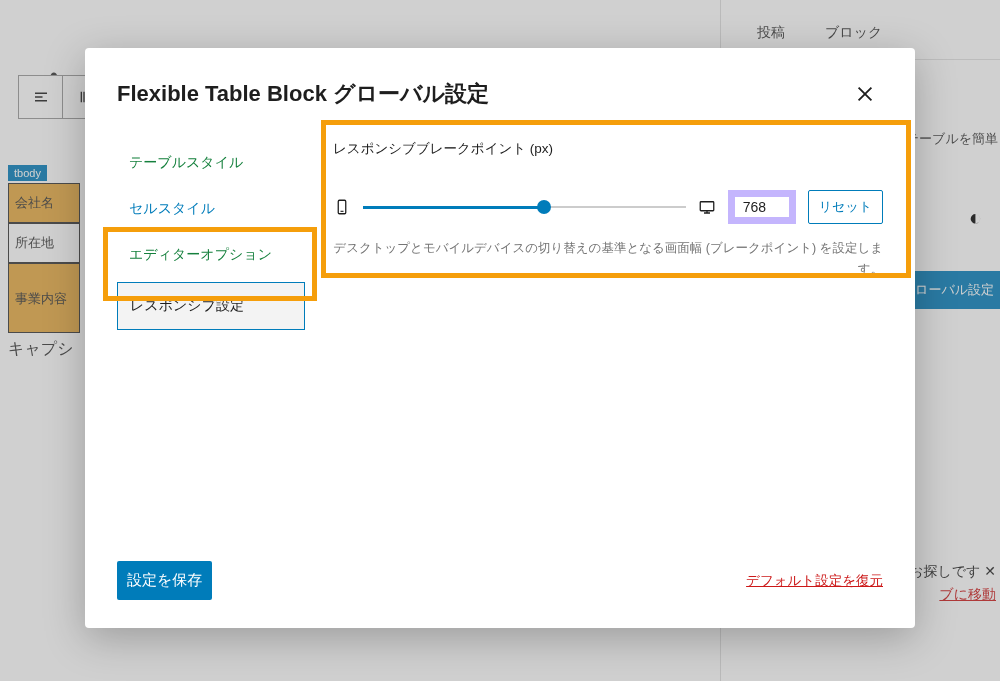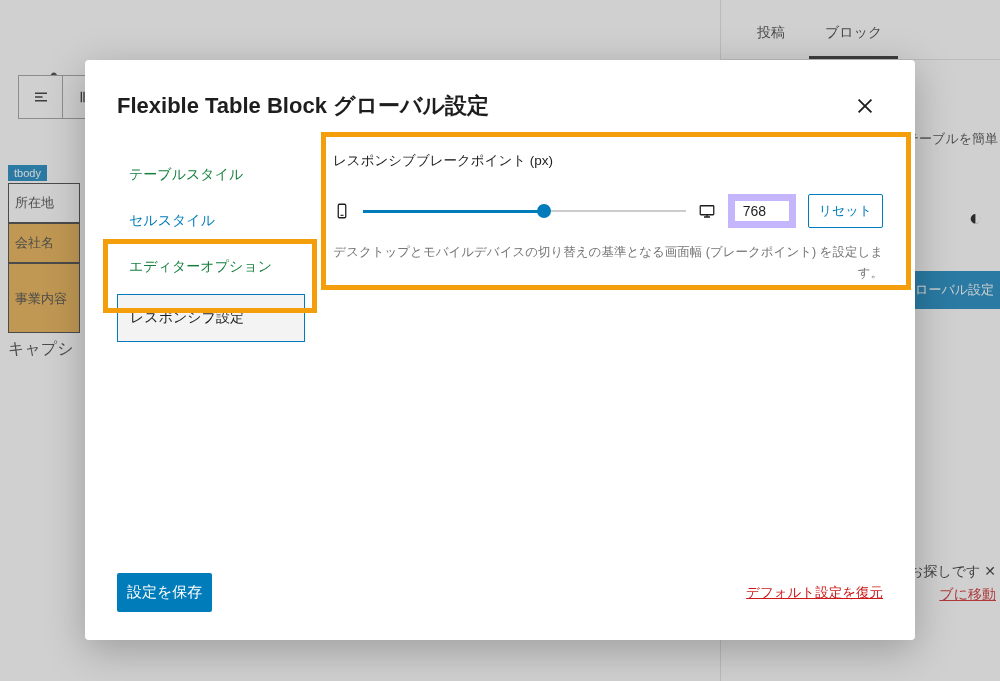--- a/index.html
+++ b/index.html
@@ -35,36 +35,36 @@
     .sidebar-tabs { display: flex; padding: 14px 20px 0; gap: 8px; border-bottom: 1px solid #e0e0e0; }
     .sidebar-tab { padding: 10px 16px 14px; font-size: 14px; color: #333; cursor: pointer; }
     .sidebar-tab.active { border-bottom: 3px solid #1e1e1e; font-weight: 500; }
     .sidebar-text1 { position: absolute; top: 126px; right: 0; font-size: 13px; padding: 4px 2px 4px 10px; color:#333; }
     .contrast-icon { position: absolute; top: 205px; right: 18px; font-size: 22px; }
     .global-btn { position: absolute; top: 271px; right: 0; background: #007cba; color: #fff; padding: 10px 6px 10px 10px; font-size: 13px; border:none; }
     .sidebar-footer { position: absolute; bottom: 72px; right: 0; text-align: right; padding: 4px; line-height: 1.6; font-size: 14px; color:#1e1e1e; }
     .move-red { color: #cc1818; text-decoration: underline; }
 
     
-    .modal { position: absolute; top: 60px; left: 85px; width: 830px; height: 580px; background: #fff; border-radius: 4px; box-shadow: 0 10px 40px rgba(0,0,0,0.25); z-index: 10; display: flex; flex-direction: column; }
+    .modal { position: absolute; top: 48px; left: 85px; width: 830px; height: 580px; background: #fff; border-radius: 4px; box-shadow: 0 10px 40px rgba(0,0,0,0.25); z-index: 10; display: flex; flex-direction: column; }
     .modal-header { display: flex; justify-content: space-between; align-items: center; padding: 28px 32px 16px; }
     .modal-title { font-size: 22px; font-weight: 700; color: #1e1e1e; }
     .close-btn { width: 36px; height: 36px; background: none; border: none; cursor: pointer; display: flex; align-items: center; justify-content: center; }
     .close-btn svg { width: 22px; height: 22px; }
 
     .modal-body { display: flex; flex: 1; padding: 0 32px; gap: 28px; }
     .tab-panel { width: 188px; flex-shrink: 0; padding-top: 12px; position: relative; }
     .tab-item { display: block; padding: 14px 12px; font-size: 14px; color: #15803d; text-decoration: none; cursor: pointer; }
     .tab-item.link-style { color: #007cba; }
     .tab-item.selected { border: 1.5px solid #007cba; background: #f3f3f3; color: #1e1e1e; margin: 4px 0; }
     .tab-highlight { position: absolute; top: 99px; left: -14px; width: 214px; height: 74px; border: 5px solid #f59e0b; pointer-events: none; }
 
     .content-area { flex: 1; position: relative; padding-top: 12px; }
     .content-highlight { position: absolute; top: -8px; left: -12px; right: -28px; height: 158px; border: 5px solid #f59e0b; pointer-events: none; }
-    .field-label { font-size: 13.5px; color: #1e1e1e; margin-bottom: 24px; }
+    .field-label { font-size: 13.5px; color: #1e1e1e; margin-bottom: 32px; }
     .slider-row { display: flex; align-items: center; gap: 12px; margin-bottom: 14px; }
     .phone-icon, .desktop-icon { width: 18px; height: 18px; flex-shrink: 0; }
     .slider-wrap { flex: 1; position: relative; height: 20px; display:flex; align-items:center; }
     .slider-track-bg { position: absolute; left:0; right:0; height: 2px; background: #ccc; }
     .slider-track-filled { position: absolute; left:0; width: 56%; height: 3px; background: #007cba; }
     .slider-thumb { position: absolute; left: 56%; width: 14px; height: 14px; background: #007cba; border-radius: 50%; transform: translateX(-50%); cursor: pointer; }
     .num-input { width: 68px; height: 34px; border: 7px solid #c4b5fd; padding: 0 8px; font-size: 14px; color: #1e1e1e; }
     .reset-btn { color: #007cba; background: none; border: 1px solid #007cba; padding: 7px 10px; font-size: 13px; cursor: pointer; border-radius: 2px; }
     .help-text { font-size: 12.5px; color: #757575; line-height: 1.7; text-align: right; }
 
@@ -87,22 +87,22 @@
     </div>
     <div class="tool-btn">
       <svg viewBox="0 0 24 24" width="16" height="16">
           <path d="M8 4v16M12 4v16" stroke="#1e1e1e" stroke-width="2" fill="none"></path>
         </svg>
     </div>
   </div>
 
   <div class="bg-table">
     <span class="tbody-tag">tbody</span>
+    <div class="bg-cell">会社名</div>
     <div class="bg-cell light">所在地</div>
-    <div class="bg-cell">会社名</div>
     <div class="bg-cell tall">事業内容</div>
     <div class="caption-text">キャプシ</div>
   </div>
 
   <div class="bg-sidebar">
     <div class="sidebar-tabs">
       <div class="sidebar-tab">投稿</div>
       <div class="sidebar-tab active">ブロック</div>
     </div>
     <div class="sidebar-text1">テーブルを簡単</div>

